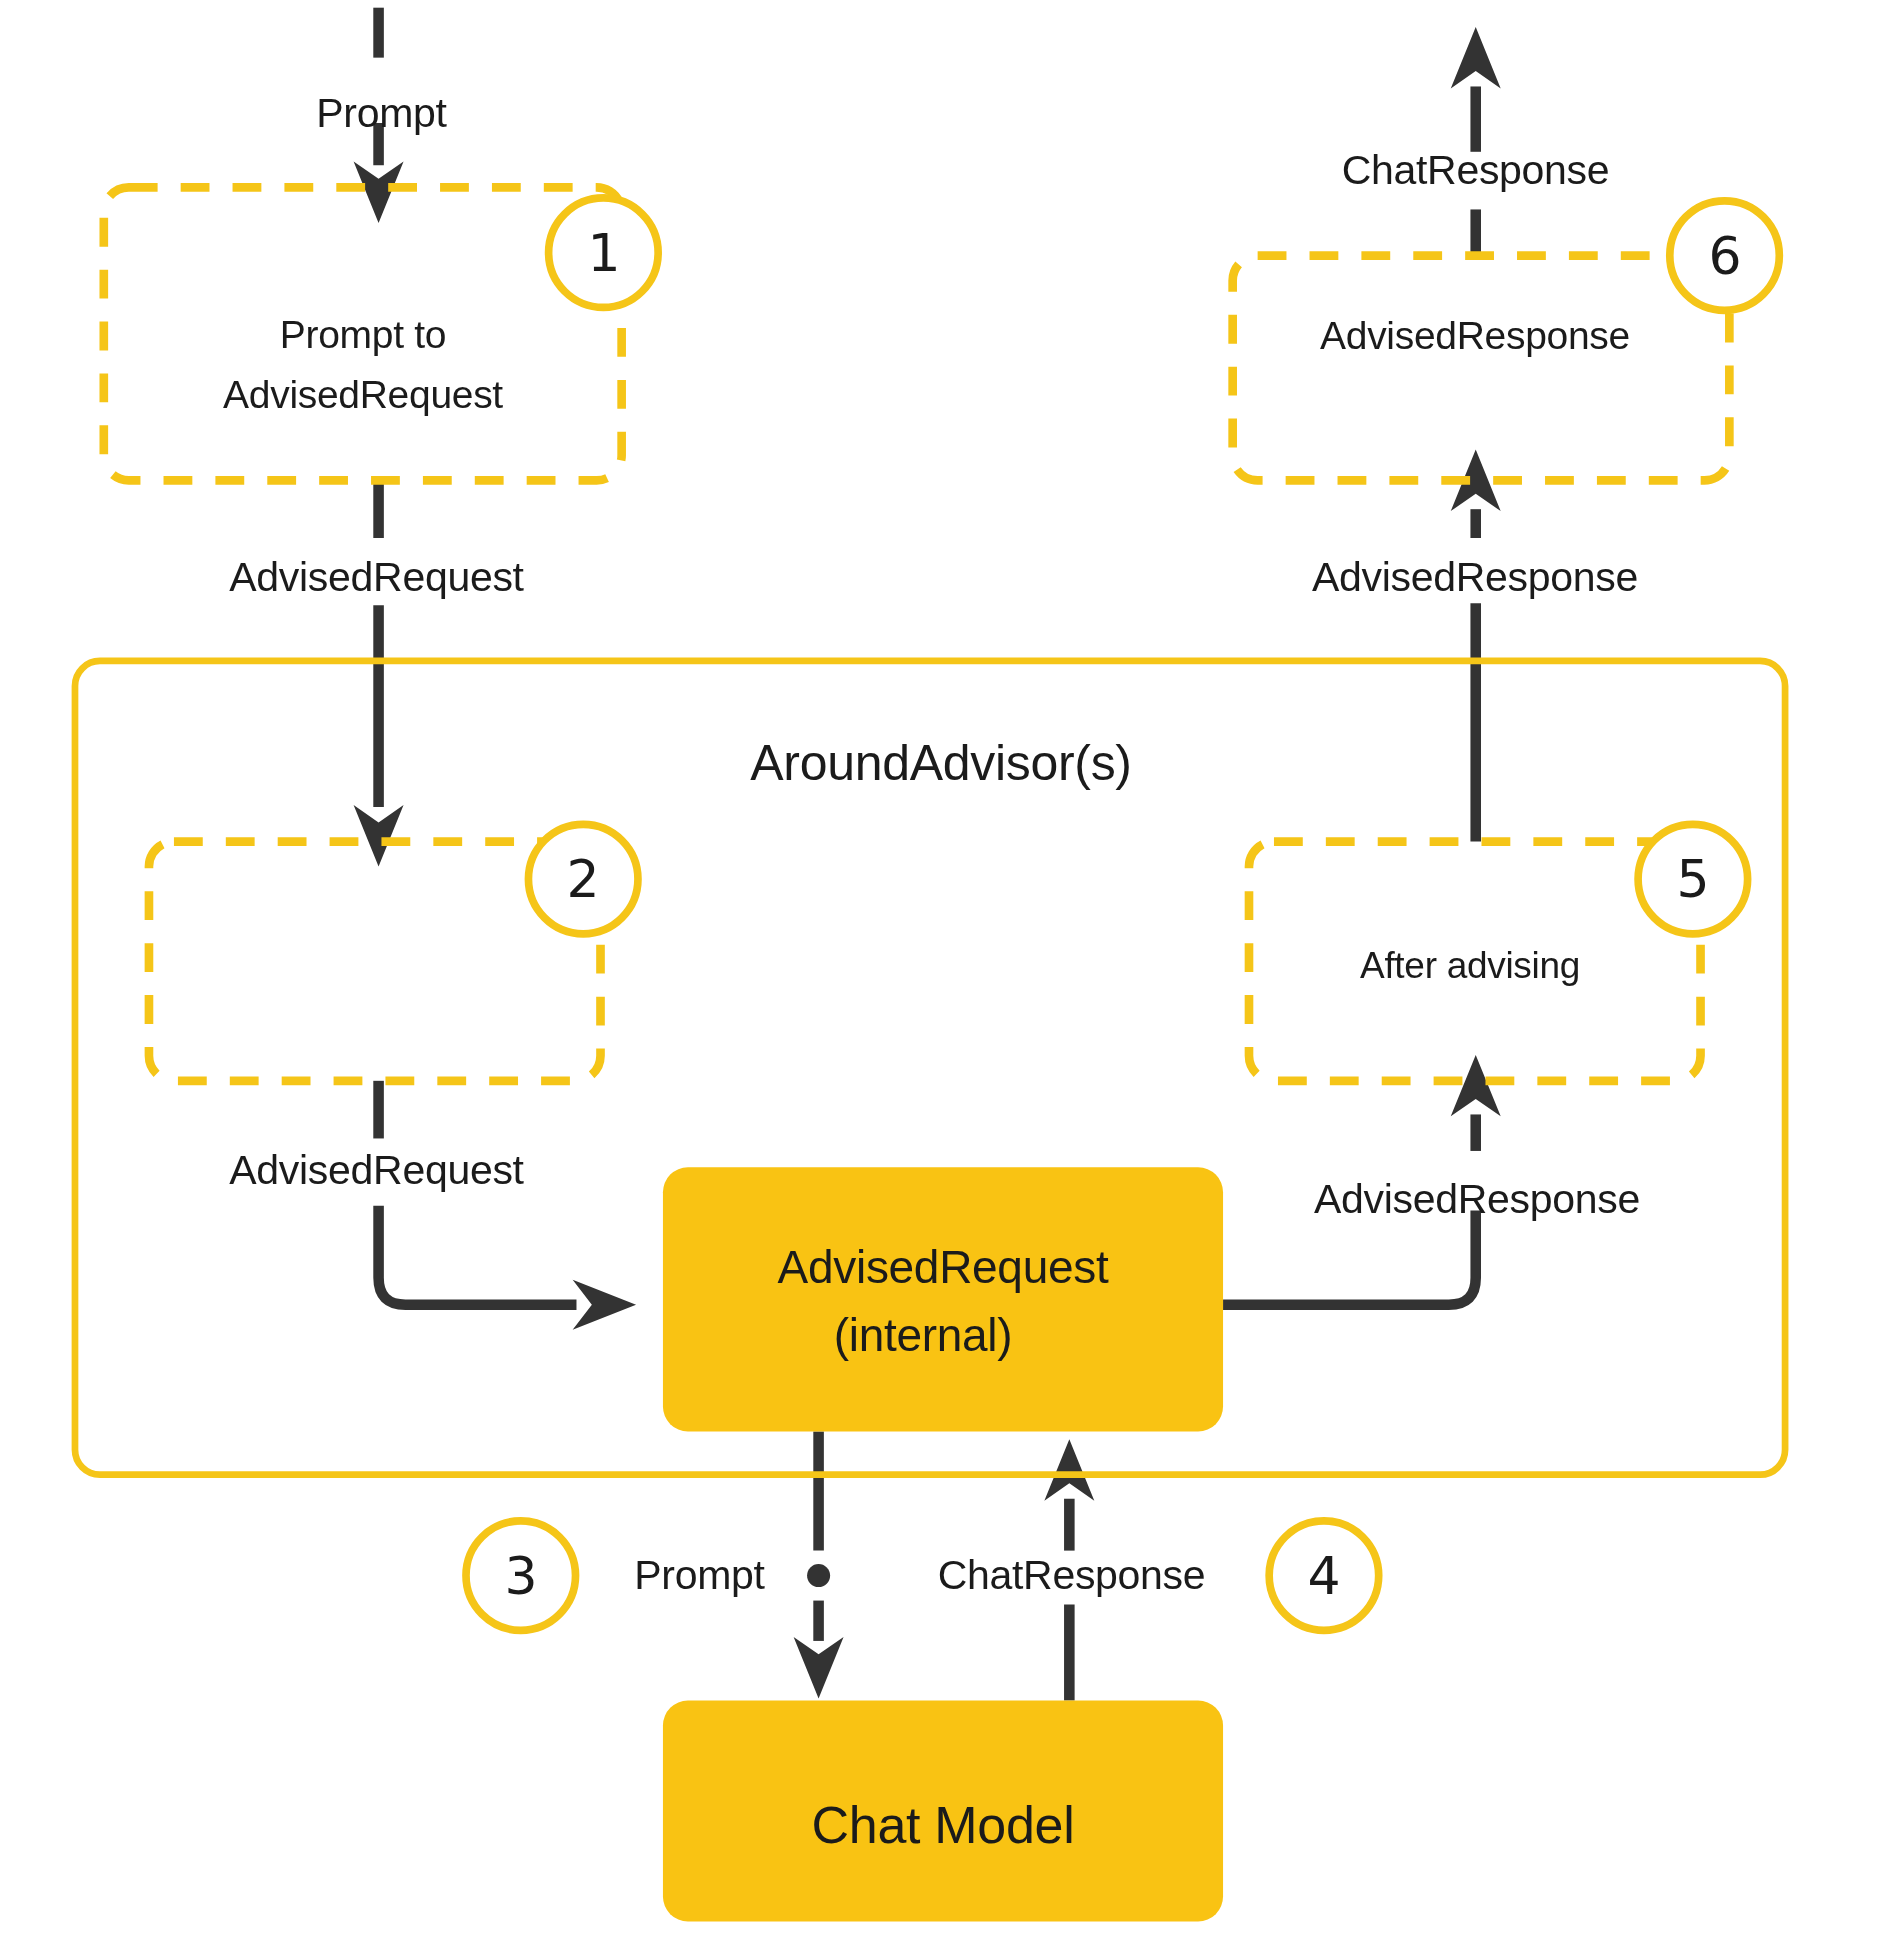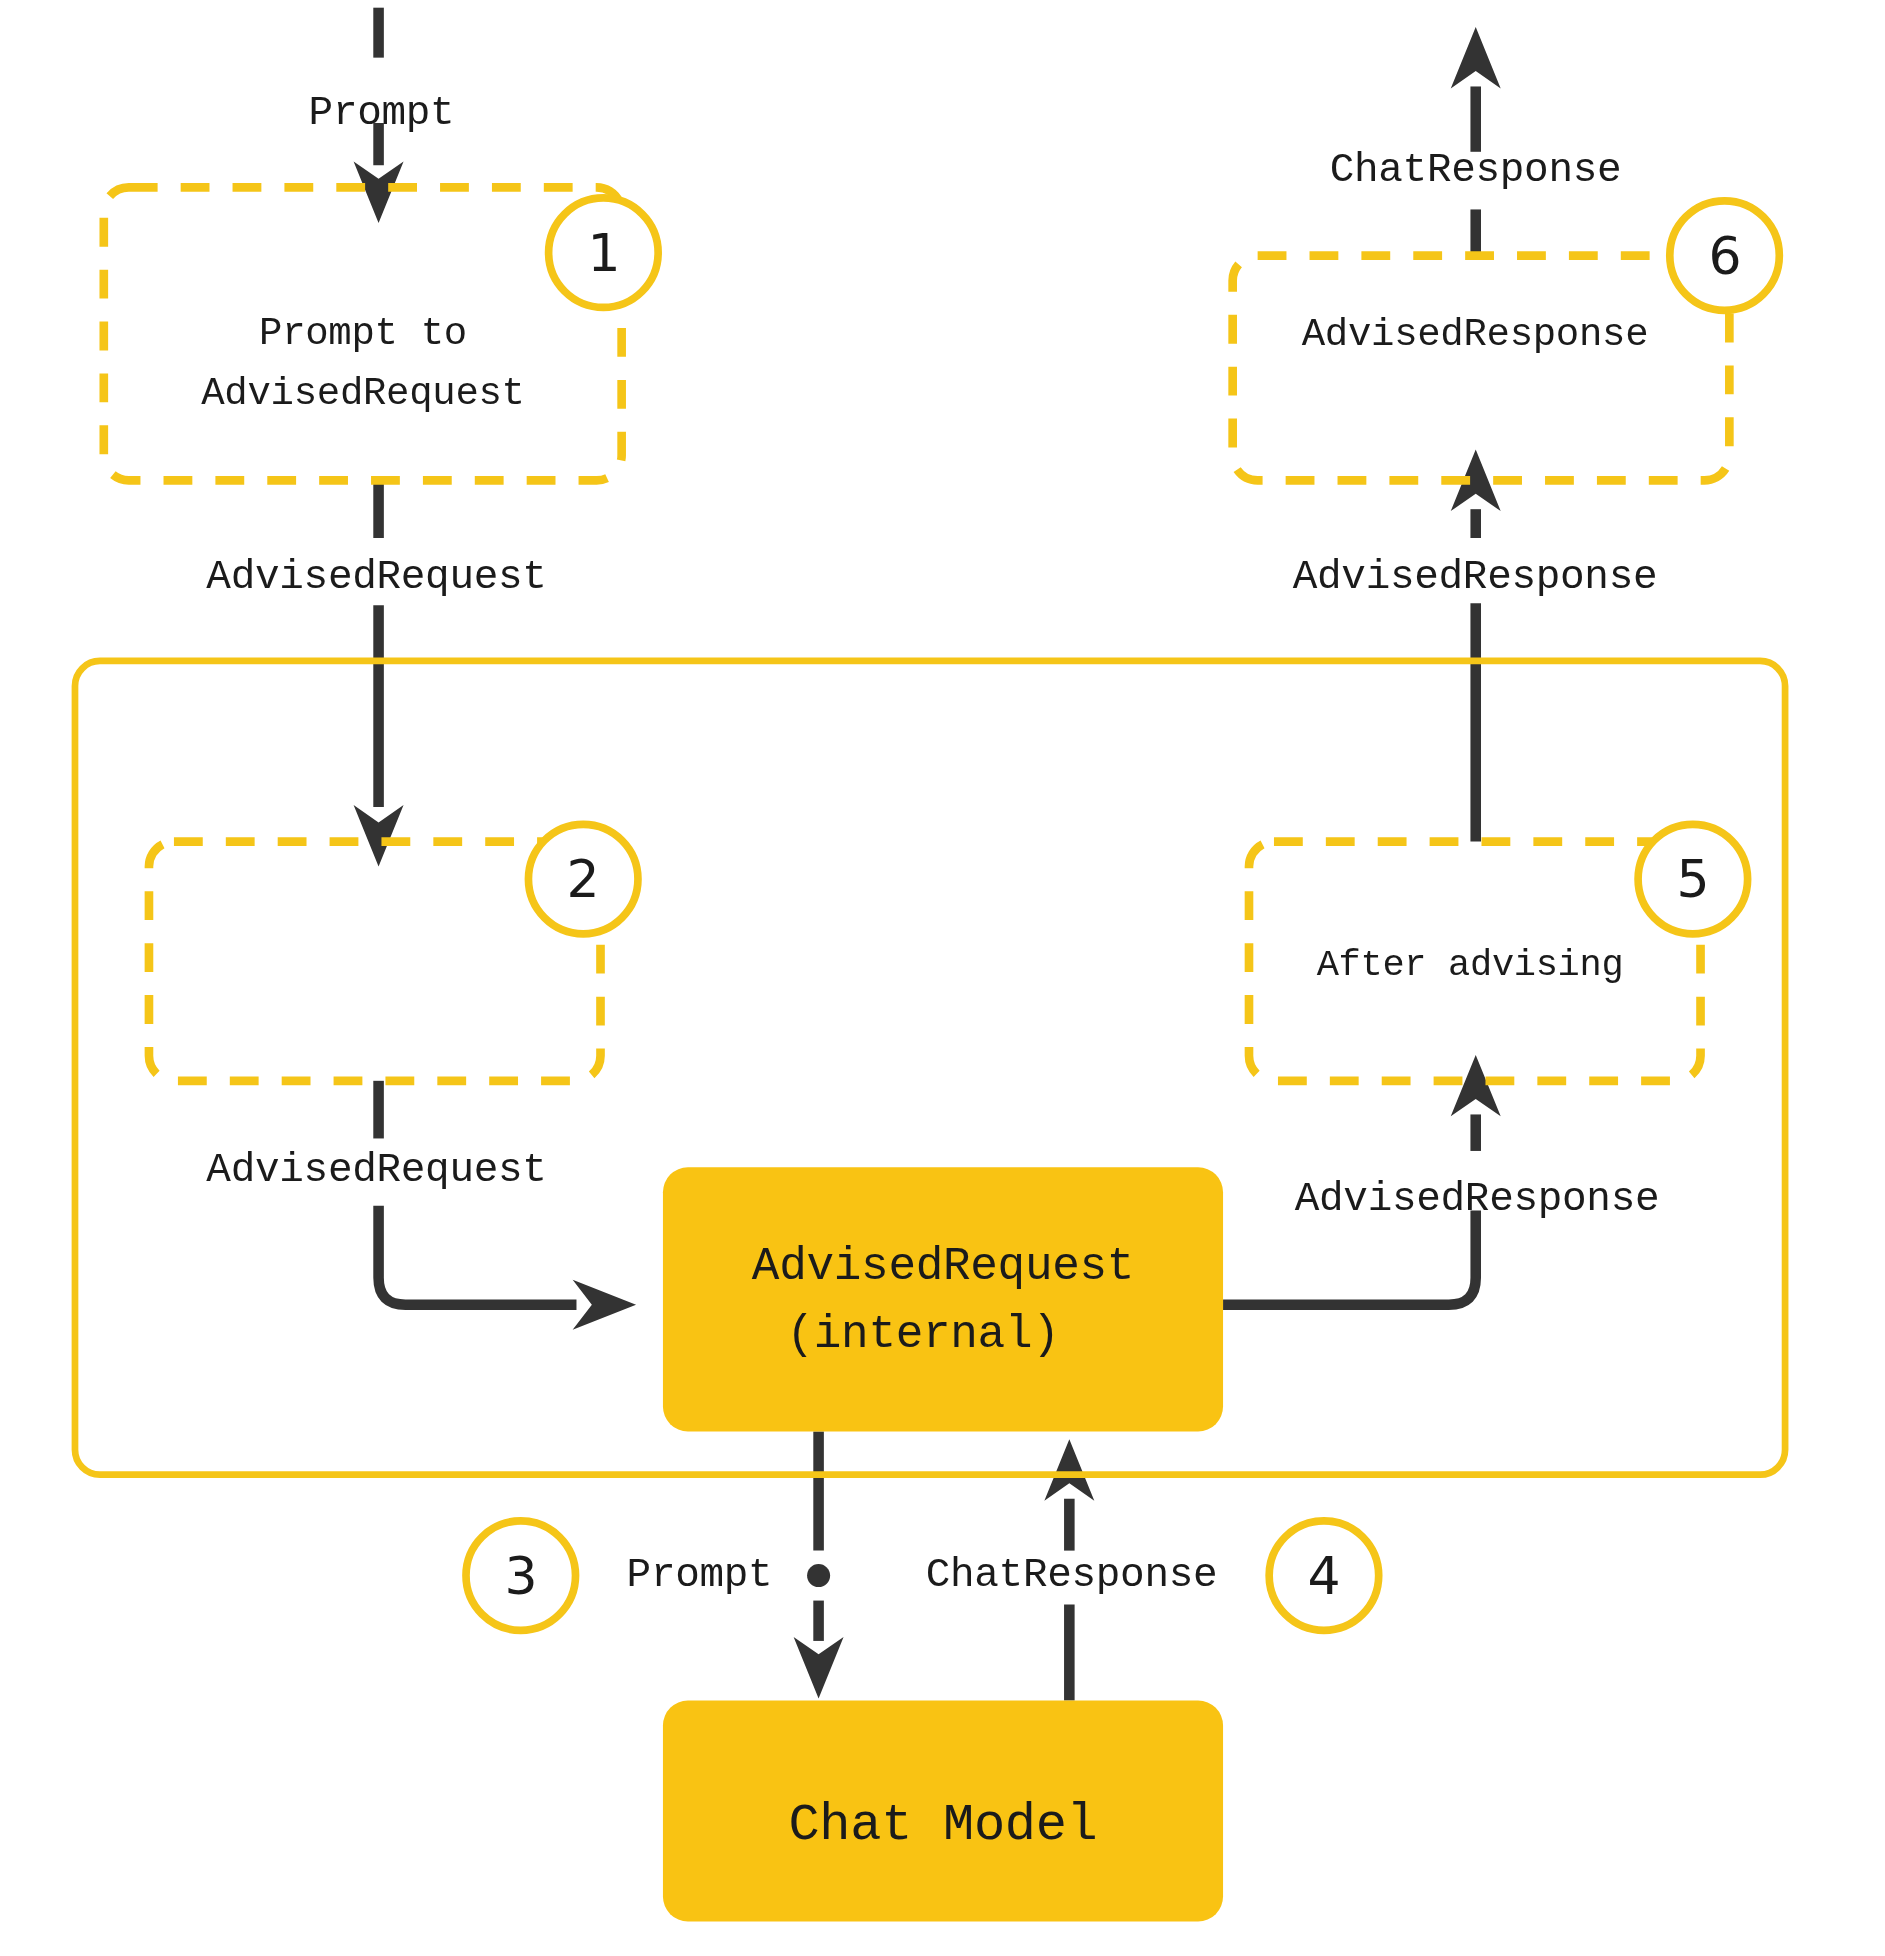--- a/index.html
+++ b/index.html
@@ -20,21 +20,21 @@
   #svg-layer {
     position: absolute;
     top: 0;
     left: 0;
     width: 1886px;
     height: 1957px;
   }
   .lbl {
     position: absolute;
     color: #1b1b1b;
-    font-family: Liberation Mono, monospace;
+    font-family: Liberation Sans, sans-serif;
     line-height: 1.22;
     text-align: center;
     white-space: pre;
     letter-spacing: -0.3px;
   }
   .edge-label {
     font-size: 41px;
   }
   .dash-label {
     font-size: 39px;
@@ -159,20 +159,21 @@
   <div class="lbl edge-label" style="left:1274px; top:145px; width:403px;">ChatResponse</div>
 
   <div class="lbl dash-label" style="left:1235px; top:312px; width:480px;">AdvisedResponse</div>
 
   <div class="step-num" style="left:1670px; top:230px; width:110px;">6</div>
 
   <div class="lbl edge-label" style="left:165px; top:552px; width:423px;">AdvisedRequest</div>
 
   <div class="lbl edge-label" style="left:1249px; top:552px; width:452px;">AdvisedResponse</div>
 
+  <div class="lbl group-title" style="left:653px; top:733px; width:576px;">AroundAdvisor(s)</div>
 
 
   <div class="step-num" style="left:528px; top:853px; width:110px;">2</div>
 
   <div class="lbl dash-label-sm" style="left:1254px; top:943px; width:432px;">After advising</div>
 
   <div class="step-num" style="left:1638px; top:853px; width:110px;">5</div>
 
   <div class="lbl edge-label" style="left:165px; top:1145px; width:423px;">AdvisedRequest</div>
 

